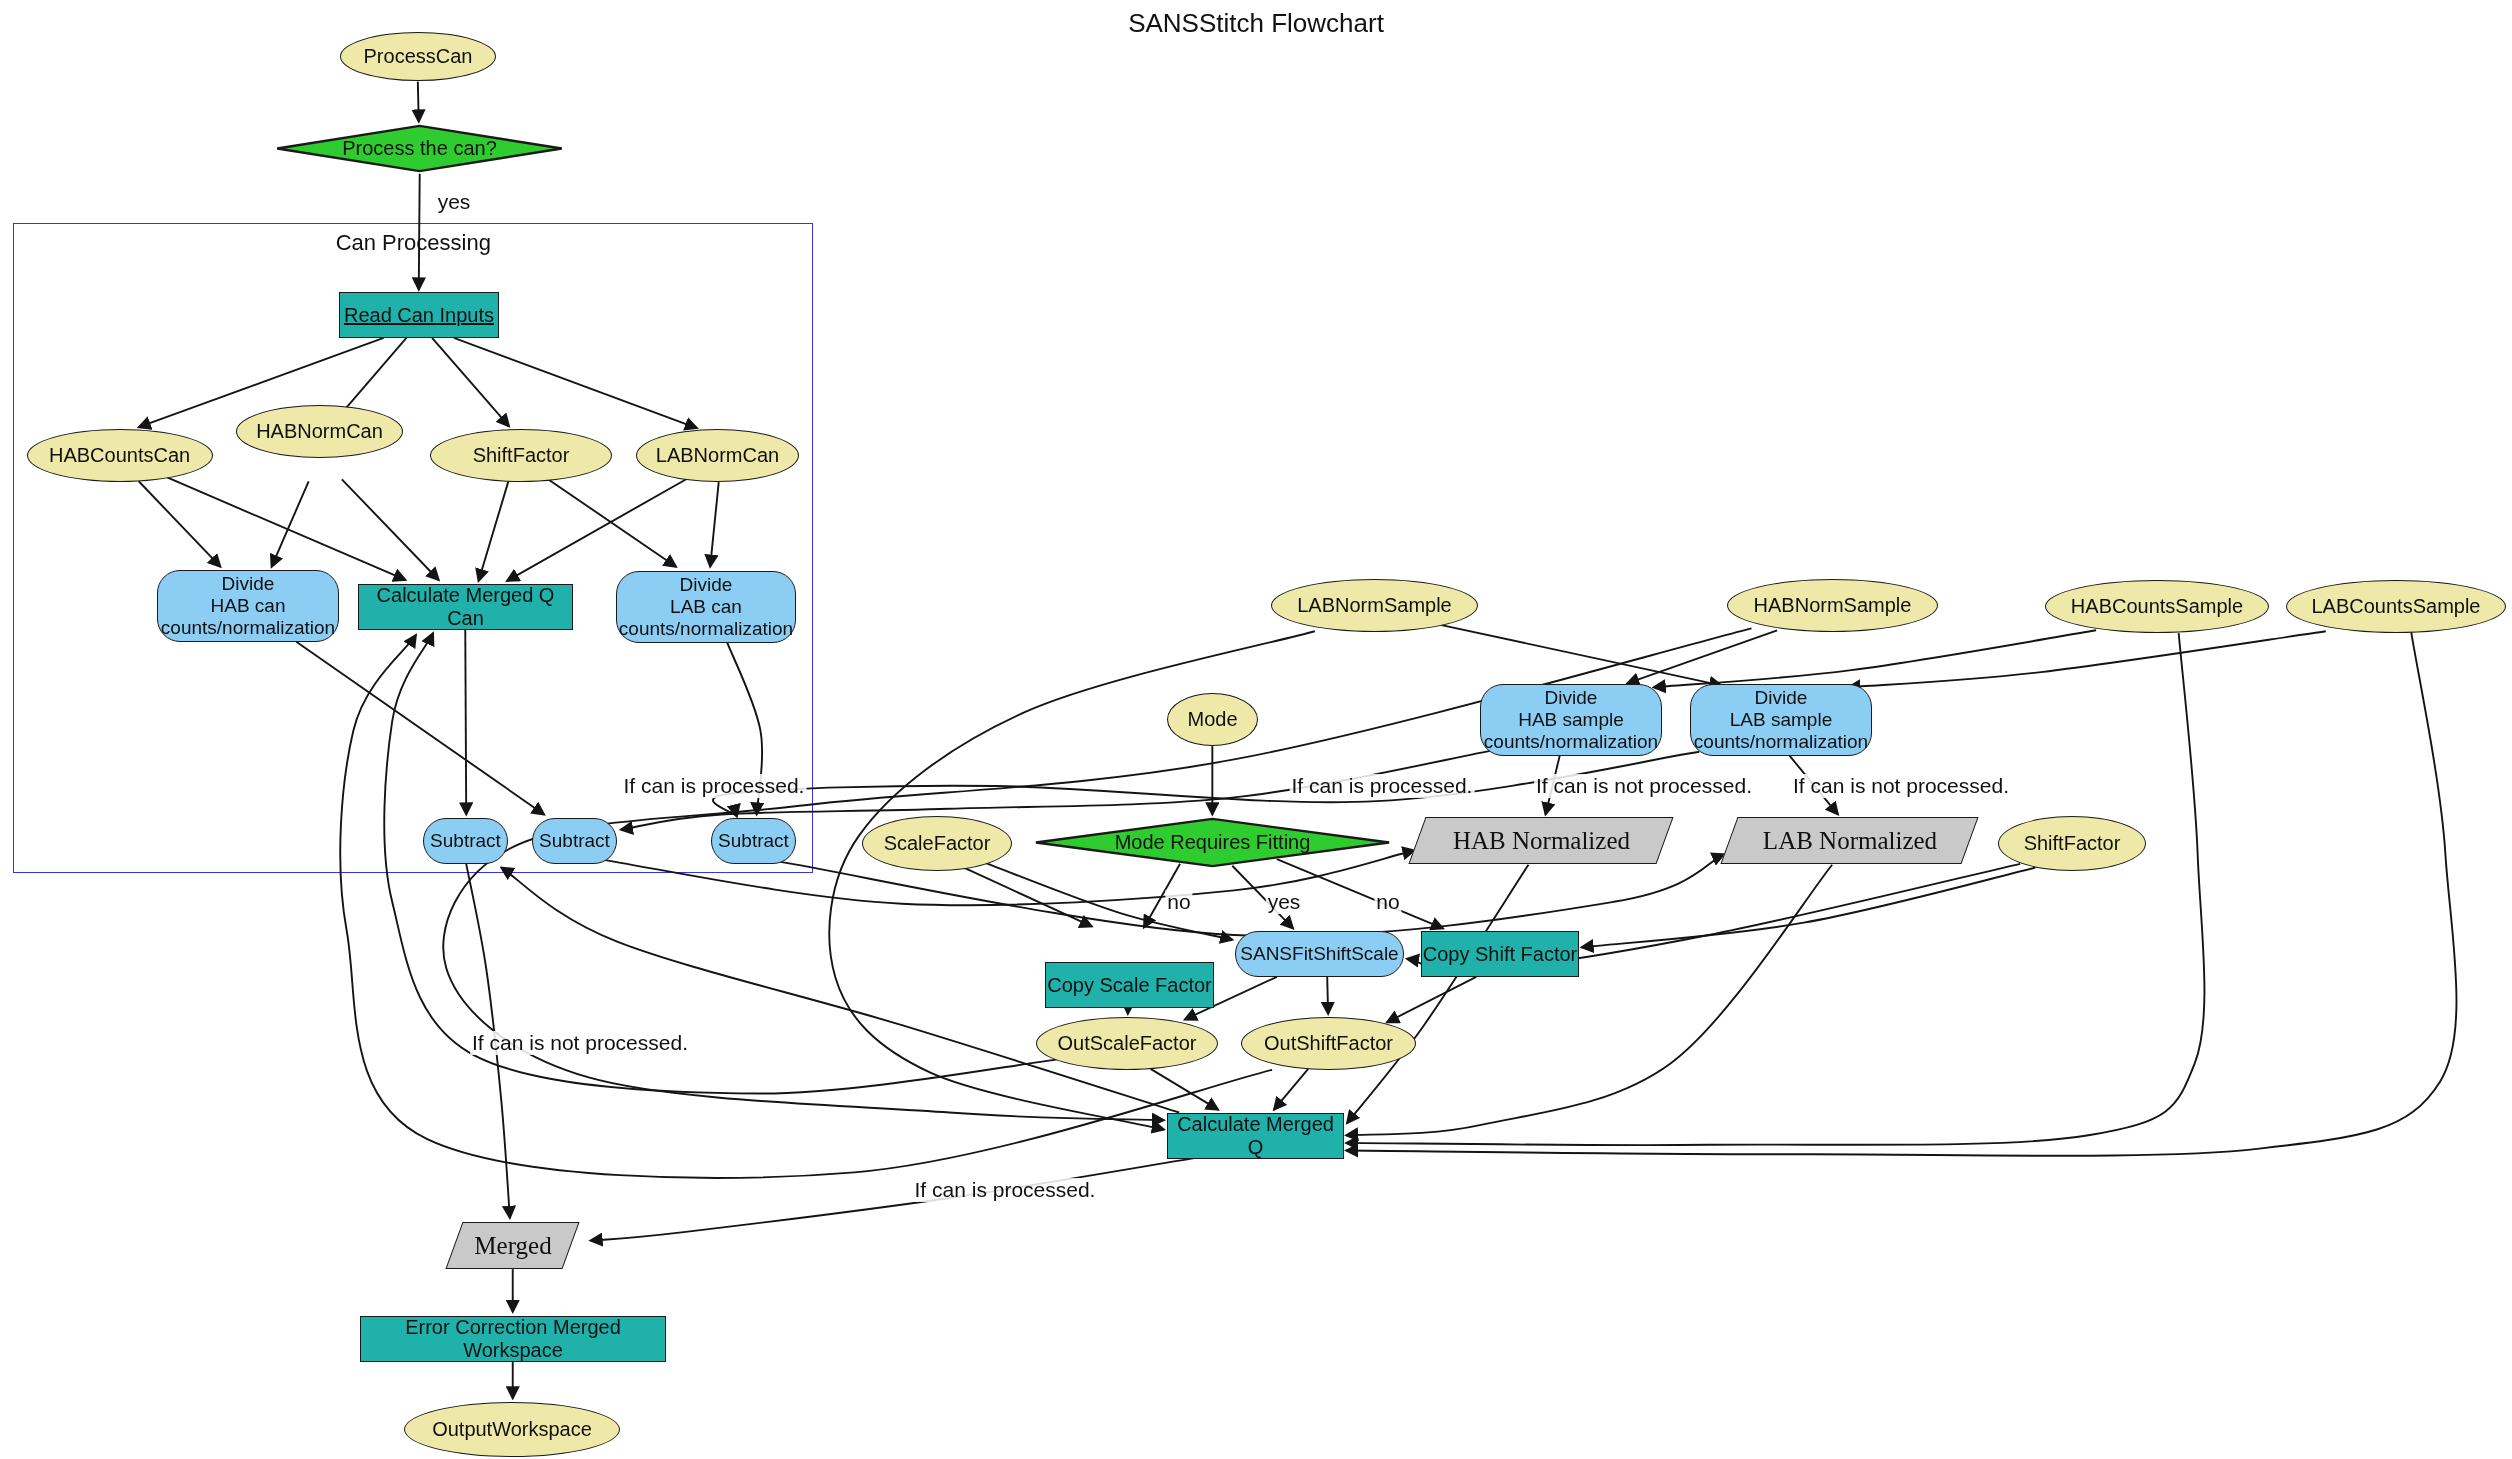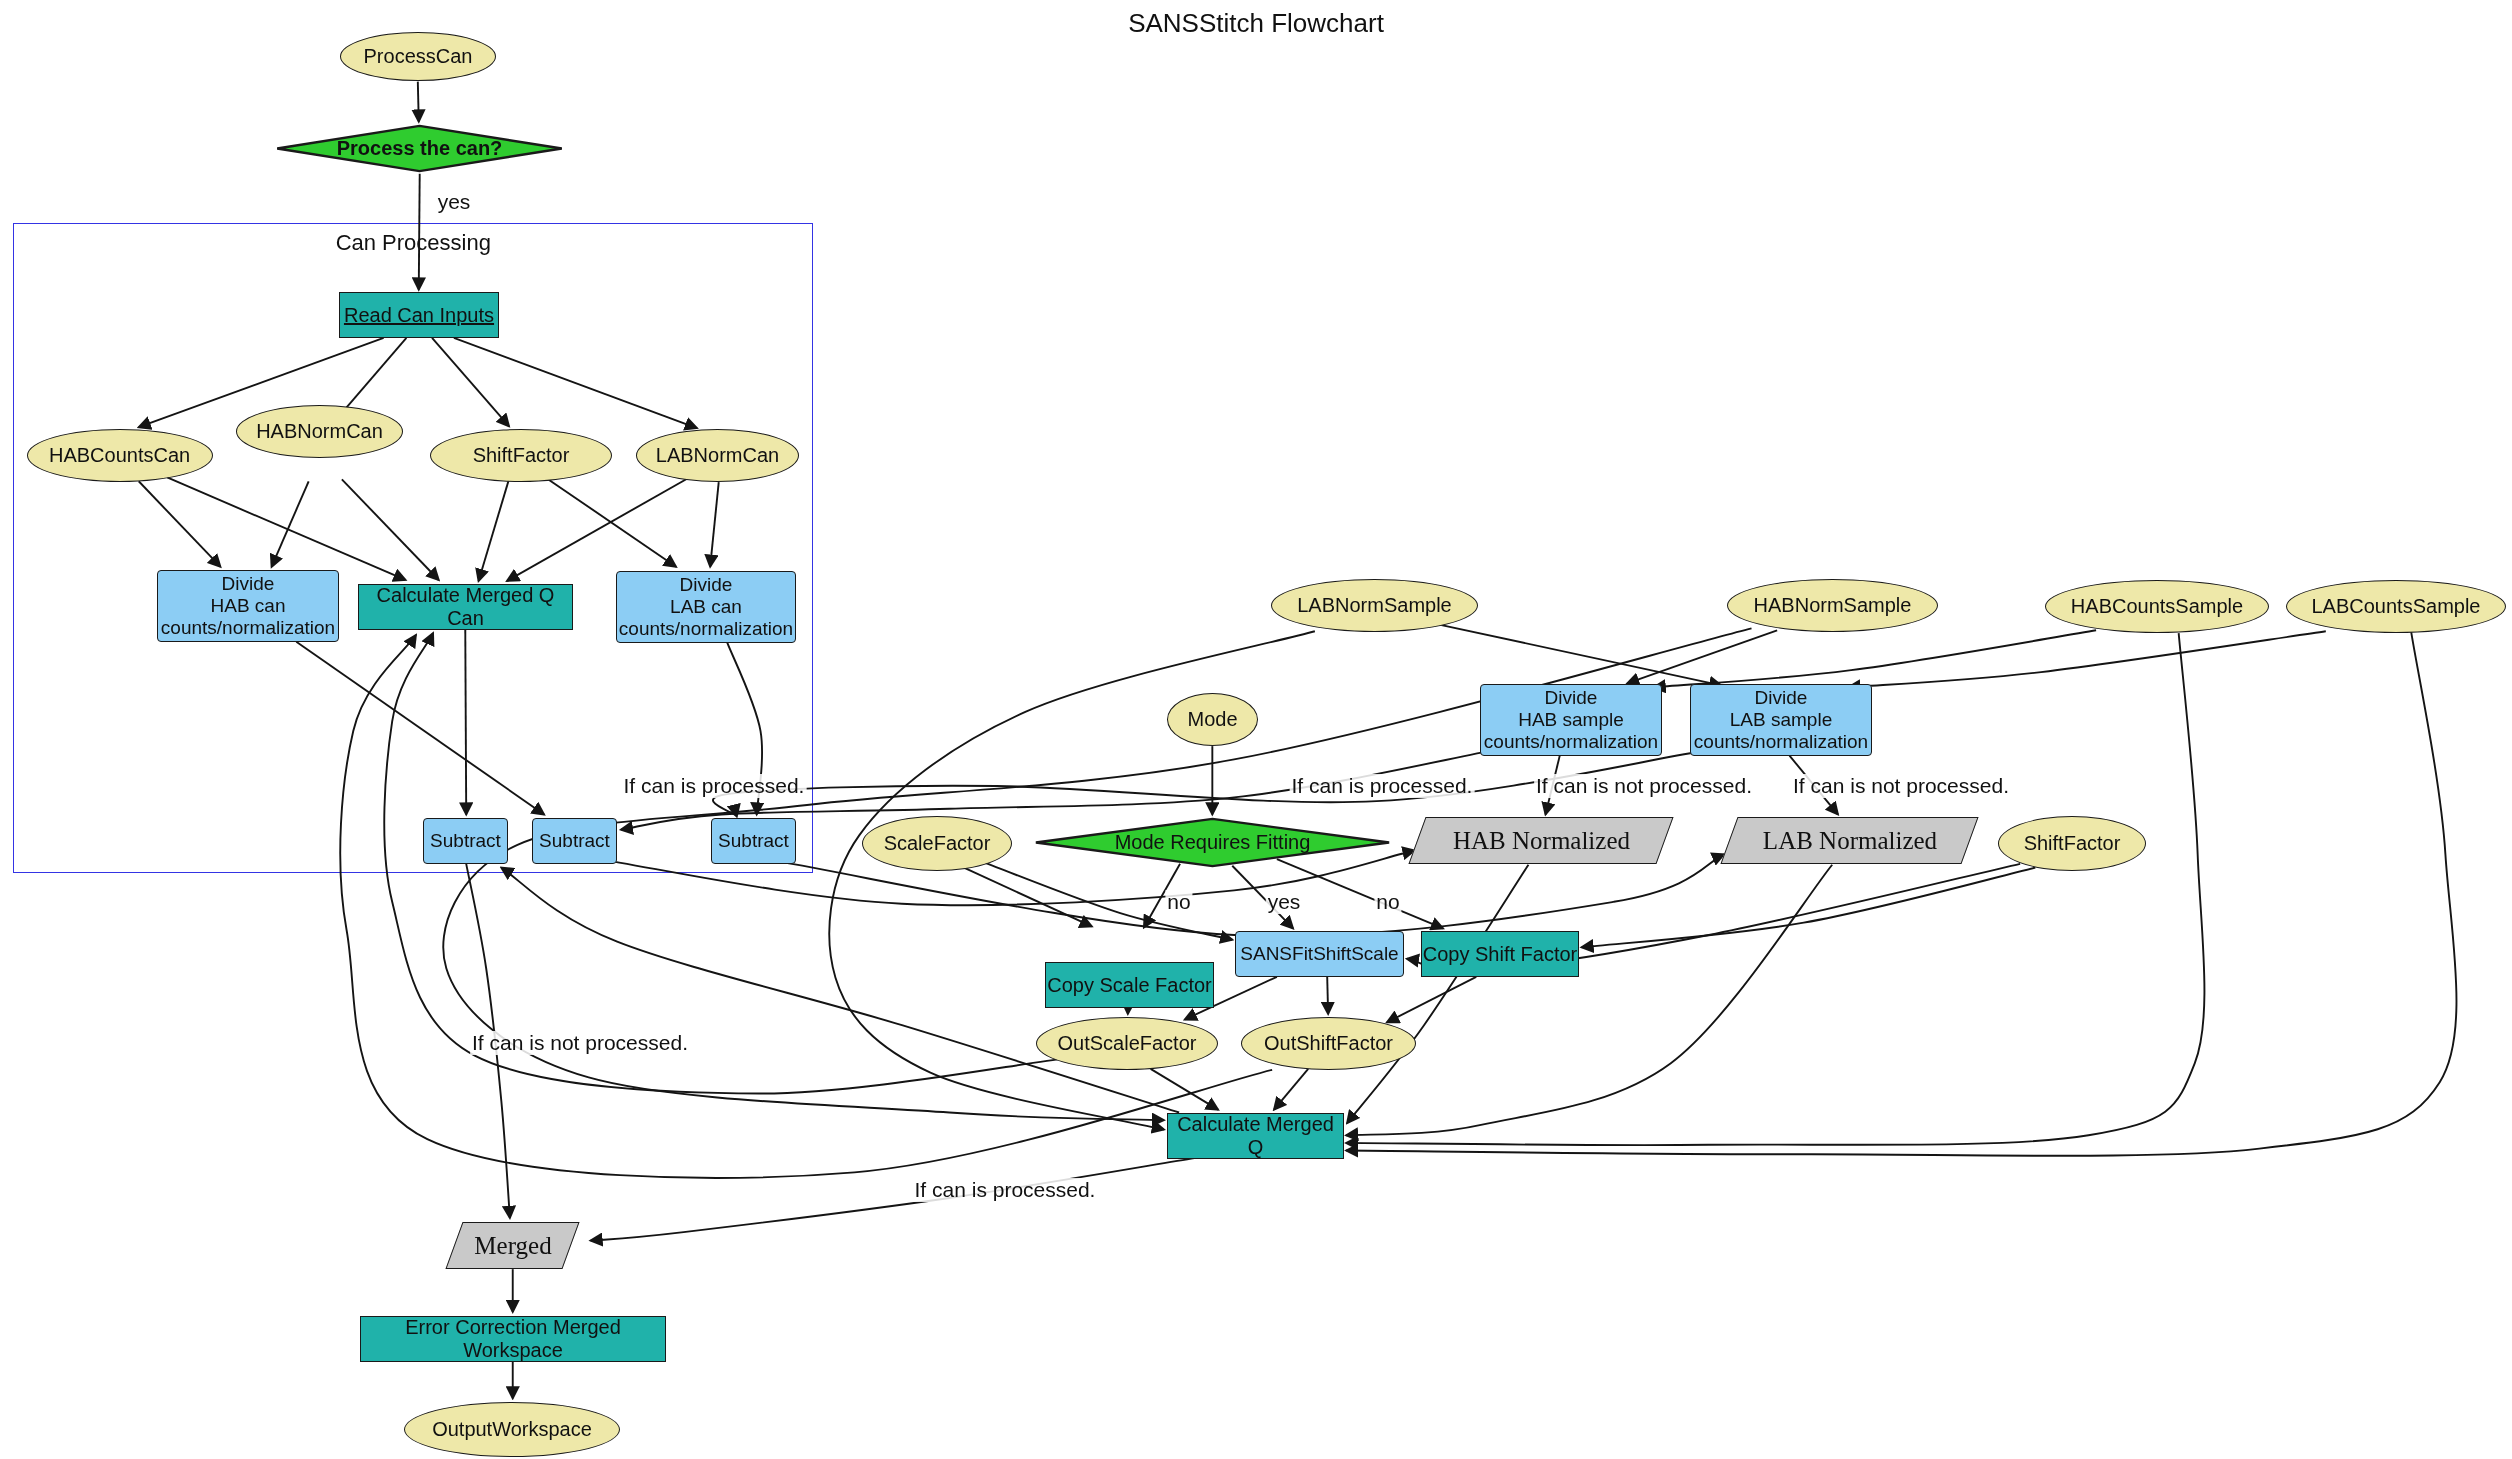--- a/index.html
+++ b/index.html
@@ -6,21 +6,21 @@
   #canvas{position:relative;width:2512px;height:1459px;background:#ffffff;overflow:hidden;
           font-family:"Liberation Sans", sans-serif;color:#111;}
   #diagram-title{position:absolute;top:7.6px;transform:translateX(-50%);font-size:26px;white-space:nowrap;}
   #edge-svg{position:absolute;left:0;top:0;z-index:2;}
   #cluster-box{position:absolute;border:1.9px solid var(--cluster);z-index:1;box-sizing:border-box;}
   .cluster-label{position:absolute;top:5.7px;left:50%;transform:translateX(-50%);font-size:22px;white-space:nowrap;}
   .node{position:absolute;display:flex;align-items:center;justify-content:center;z-index:4;box-sizing:border-box;text-align:center;}
   .nlabel{position:relative;z-index:2;font-size:20px;line-height:23px;white-space:pre-line;}
   .param{background:var(--param);border:1.9px solid #1a1a1a;border-radius:50%;}
   .process{background:var(--process);border:1.9px solid #1a1a1a;}
-  .subprocess{background:var(--subprocess);border:1.9px solid #1a1a1a;border-radius:4px;}
+  .subprocess{background:var(--subprocess);border:1.9px solid #1a1a1a;border-radius:23px;}
   .subprocess .nlabel{font-size:19px;line-height:22px;}
   .decision{background:transparent;border:none;}
   .decision svg{position:absolute;left:0;top:0;}
   .data{background:transparent;border:none;}
   .para-bg{position:absolute;left:13.3px;right:13.3px;top:0;bottom:0;background:var(--data);
            border:1.9px solid #1a1a1a;transform:skewX(-20deg);}
   .data .nlabel{font-family:"Liberation Serif", serif;font-size:25px;}
   .edge-label{position:absolute;transform:translate(-50%,-50%);font-size:21px;white-space:nowrap;
               z-index:3;background:rgba(255,255,255,0.85);padding:0 1.9px;}
 </style>
@@ -92,21 +92,21 @@
         <path d="M 540 1434 L 540 1473" fill="none" stroke="#141414" stroke-width="2" marker-end="url(#arrow)"></path>
       </g>
   </svg>
   <div id="cluster-box" style="left: 13.3px; top: 223px; width: 800px; height: 650px;">
     <div class="cluster-label">Can Processing</div>
   </div>
   <div id="nodes-layer">
       <div class="node param" style="left: 340px; top: 32px; width: 156px; height: 49px;">
         <span class="nlabel">ProcessCan</span>
       </div>
-      <div class="node decision" style="left: 274px; top: 124px; width: 291px; height: 49px; font-weight: bold;">
+      <div class="node decision" style="left: 274px; top: 124px; width: 291px; height: 49px;">
         <svg width="291" height="49" viewBox="0 0 306 52">
           <polygon points="153,2 304,26 153,50 2,26" fill="#2FCC2F" stroke="#1a1a1a" stroke-width="2.5"></polygon>
         </svg>
         <span class="nlabel">Process the can?</span>
       </div>
       <div class="node process" style="left: 339px; top: 292px; width: 160px; height: 46px; text-decoration: underline;">
         <span class="nlabel">Read Can Inputs</span>
       </div>
       <div class="node param" style="left: 26.6px; top: 429px; width: 186px; height: 53px;">
         <span class="nlabel">HABCountsCan</span>

